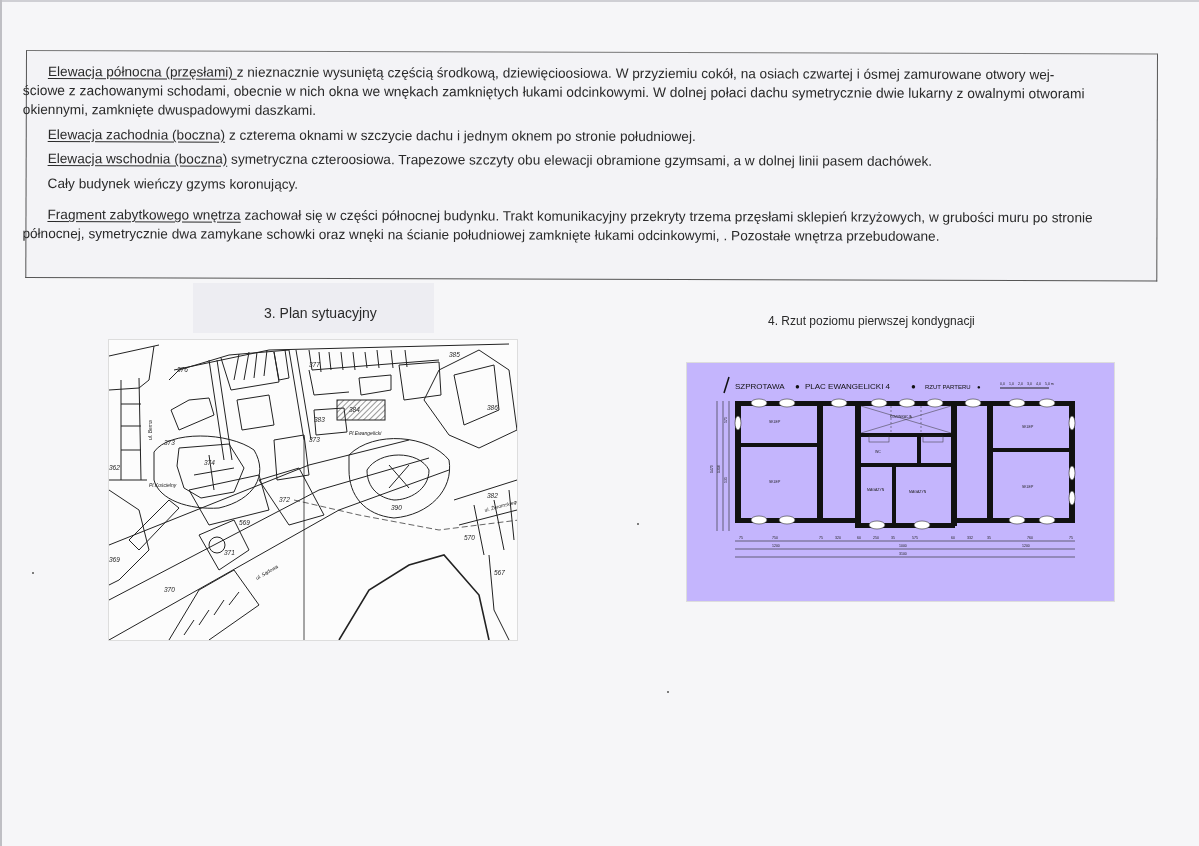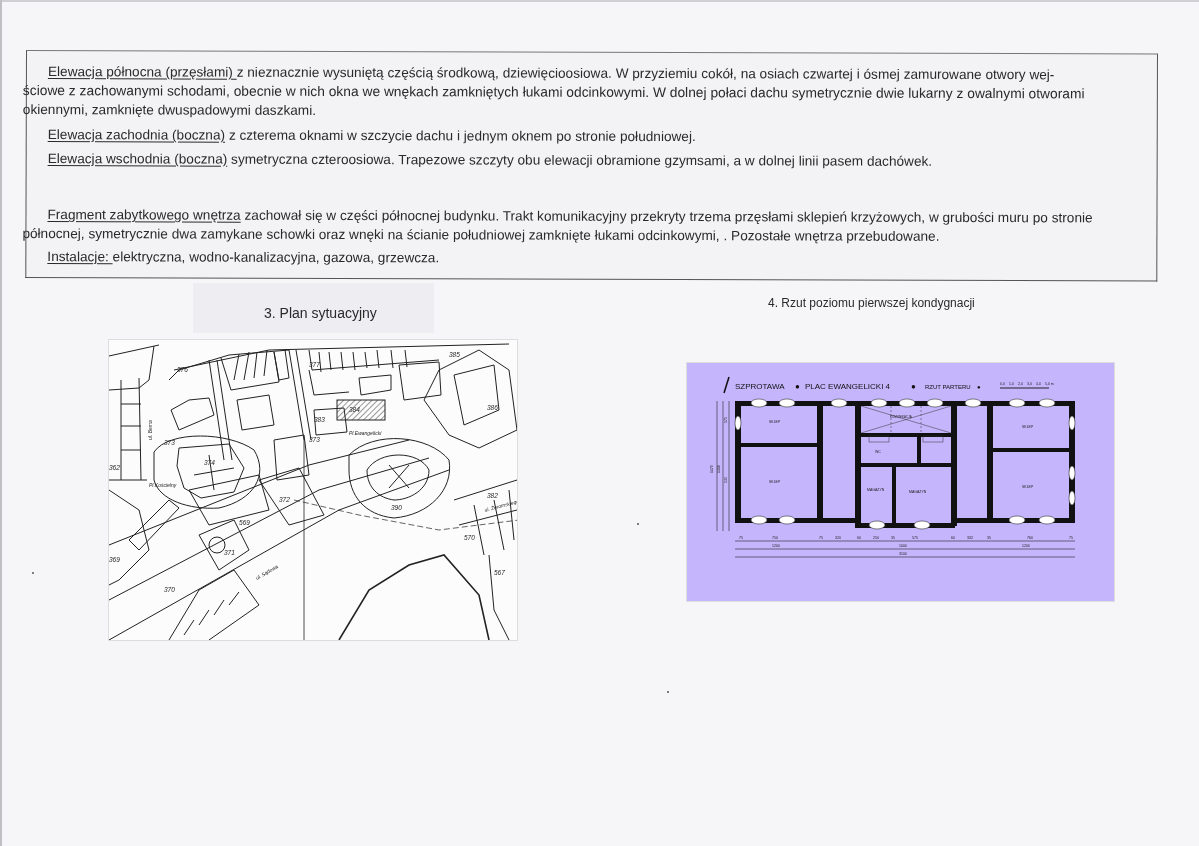--- a/index.html
+++ b/index.html
@@ -39,34 +39,32 @@
   <div class="para" style="left:-4px; top:50px;">okiennymi, zamknięte dwuspadowymi daszkami.</div>
 
   <div class="para" style="left:21px; top:75px;">
     <span class="u">Elewacja zachodnia (boczna)</span><span> z czterema oknami w szczycie dachu i jednym oknem po stronie południowej.</span>
   </div>
 
   <div class="para" style="left:21px; top:99px;">
     <span class="u">Elewacja wschodnia (boczna)</span><span> symetryczna czteroosiowa. Trapezowe szczyty obu elewacji obramione gzymsami, a w dolnej linii pasem dachówek.</span>
   </div>
 
+  <div class="para" style="left:21px; top:124px;">Cały budynek wieńczy gzyms koronujący.</div>
 
   <div class="para" style="left:21px; top:155px;">
     <span class="u">Fragment zabytkowego wnętrza</span><span> zachował się w części północnej budynku. Trakt komunikacyjny przekryty trzema przęsłami sklepień krzyżowych, w grubości muru po stronie</span>
   </div>
   <div class="para" style="left:-4px; top:174px;">północnej, symetrycznie dwa zamykane schowki oraz wnęki na ścianie południowej zamknięte łukami odcinkowymi, . Pozostałe wnętrza przebudowane.</div>
 
-  <div class="para" style="left:21px; top:197px;">
-    <span class="u">Instalacje: </span><span>elektryczna, wodno-kanalizacyjna, gazowa, grzewcza.</span>
-  </div>
 </div>
 
 <div class="cap-box"></div>
 <div class="caption" style="left:264px; top:305px;">3. Plan sytuacyjny</div>
-<div class="caption caption-small" style="left:768px; top:296px;">4. Rzut poziomu pierwszej kondygnacji</div>
+<div class="caption caption-small" style="left:768px; top:314px;">4. Rzut poziomu pierwszej kondygnacji</div>
 
 <div class="map-frame">
   <svg width="408" height="300" viewBox="0 0 408 300">
     <g stroke="#222" stroke-width="1" fill="none">
 
       <path d="M0,16 L50,5"></path>
       <path d="M45,6 L40,40 L30,48 L0,50"></path>
       <path d="M65,30 L160,10 L400,4"></path>
       <path d="M60,40 L70,30 L120,15 L180,10"></path>
       <path d="M100,20 L115,120"></path>

